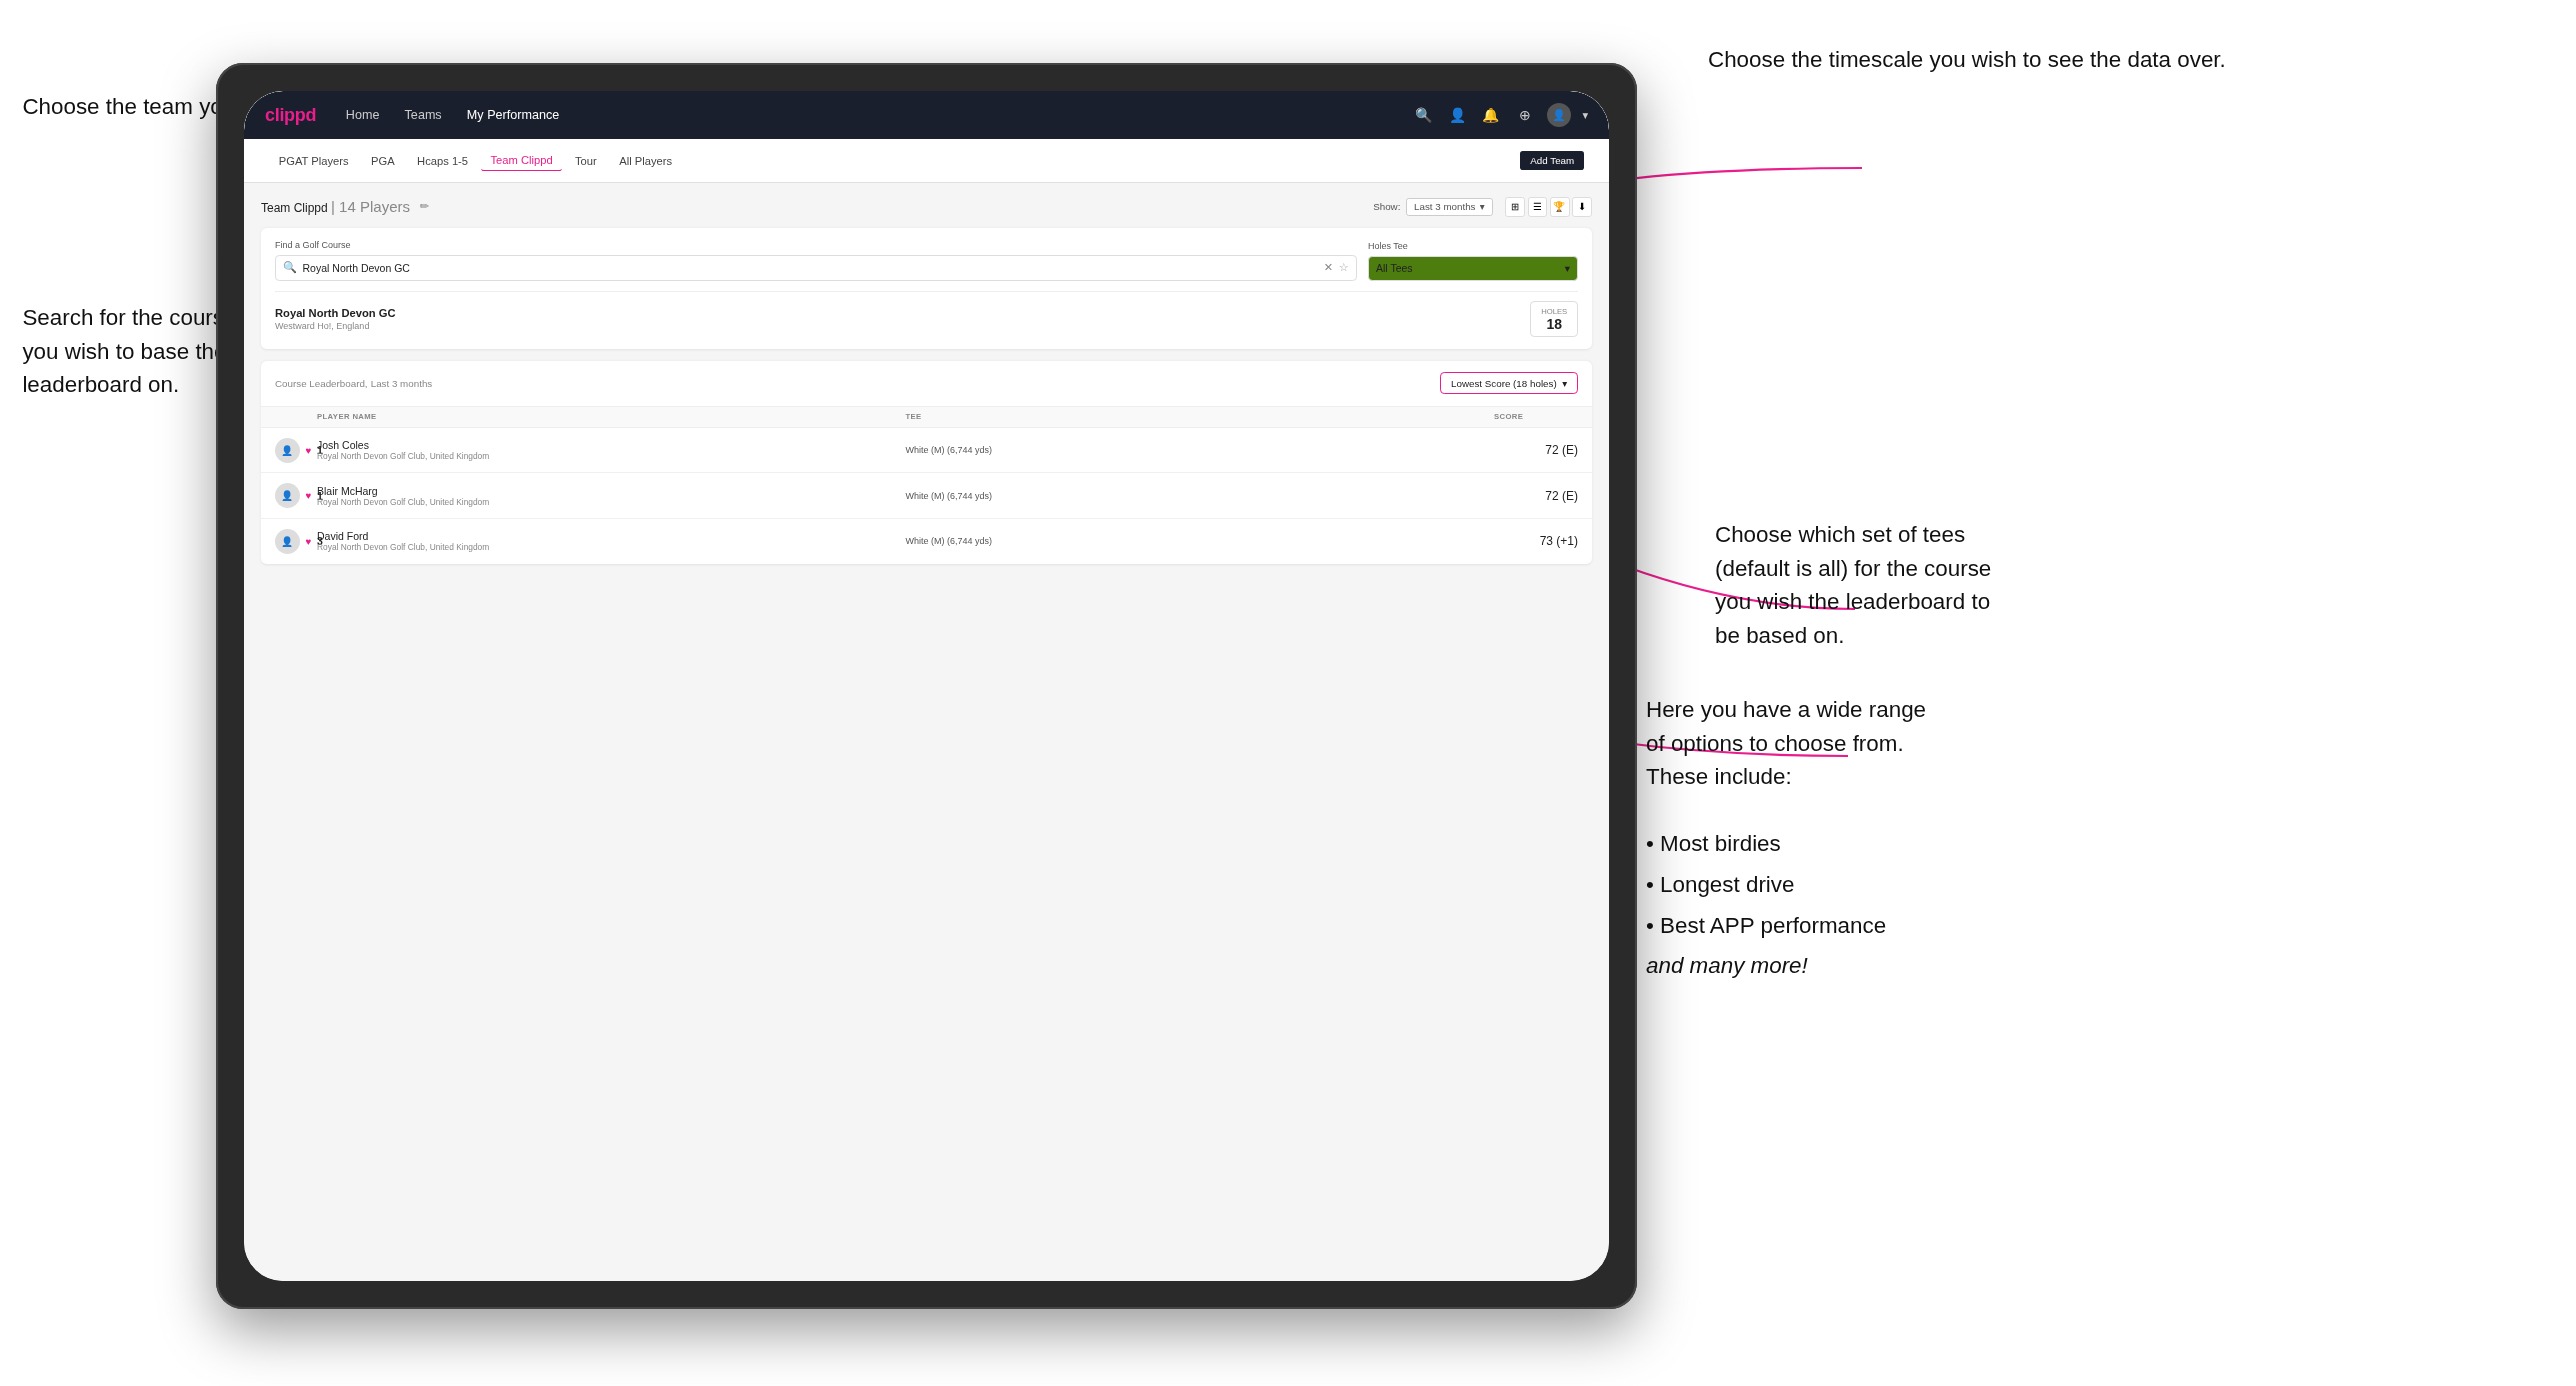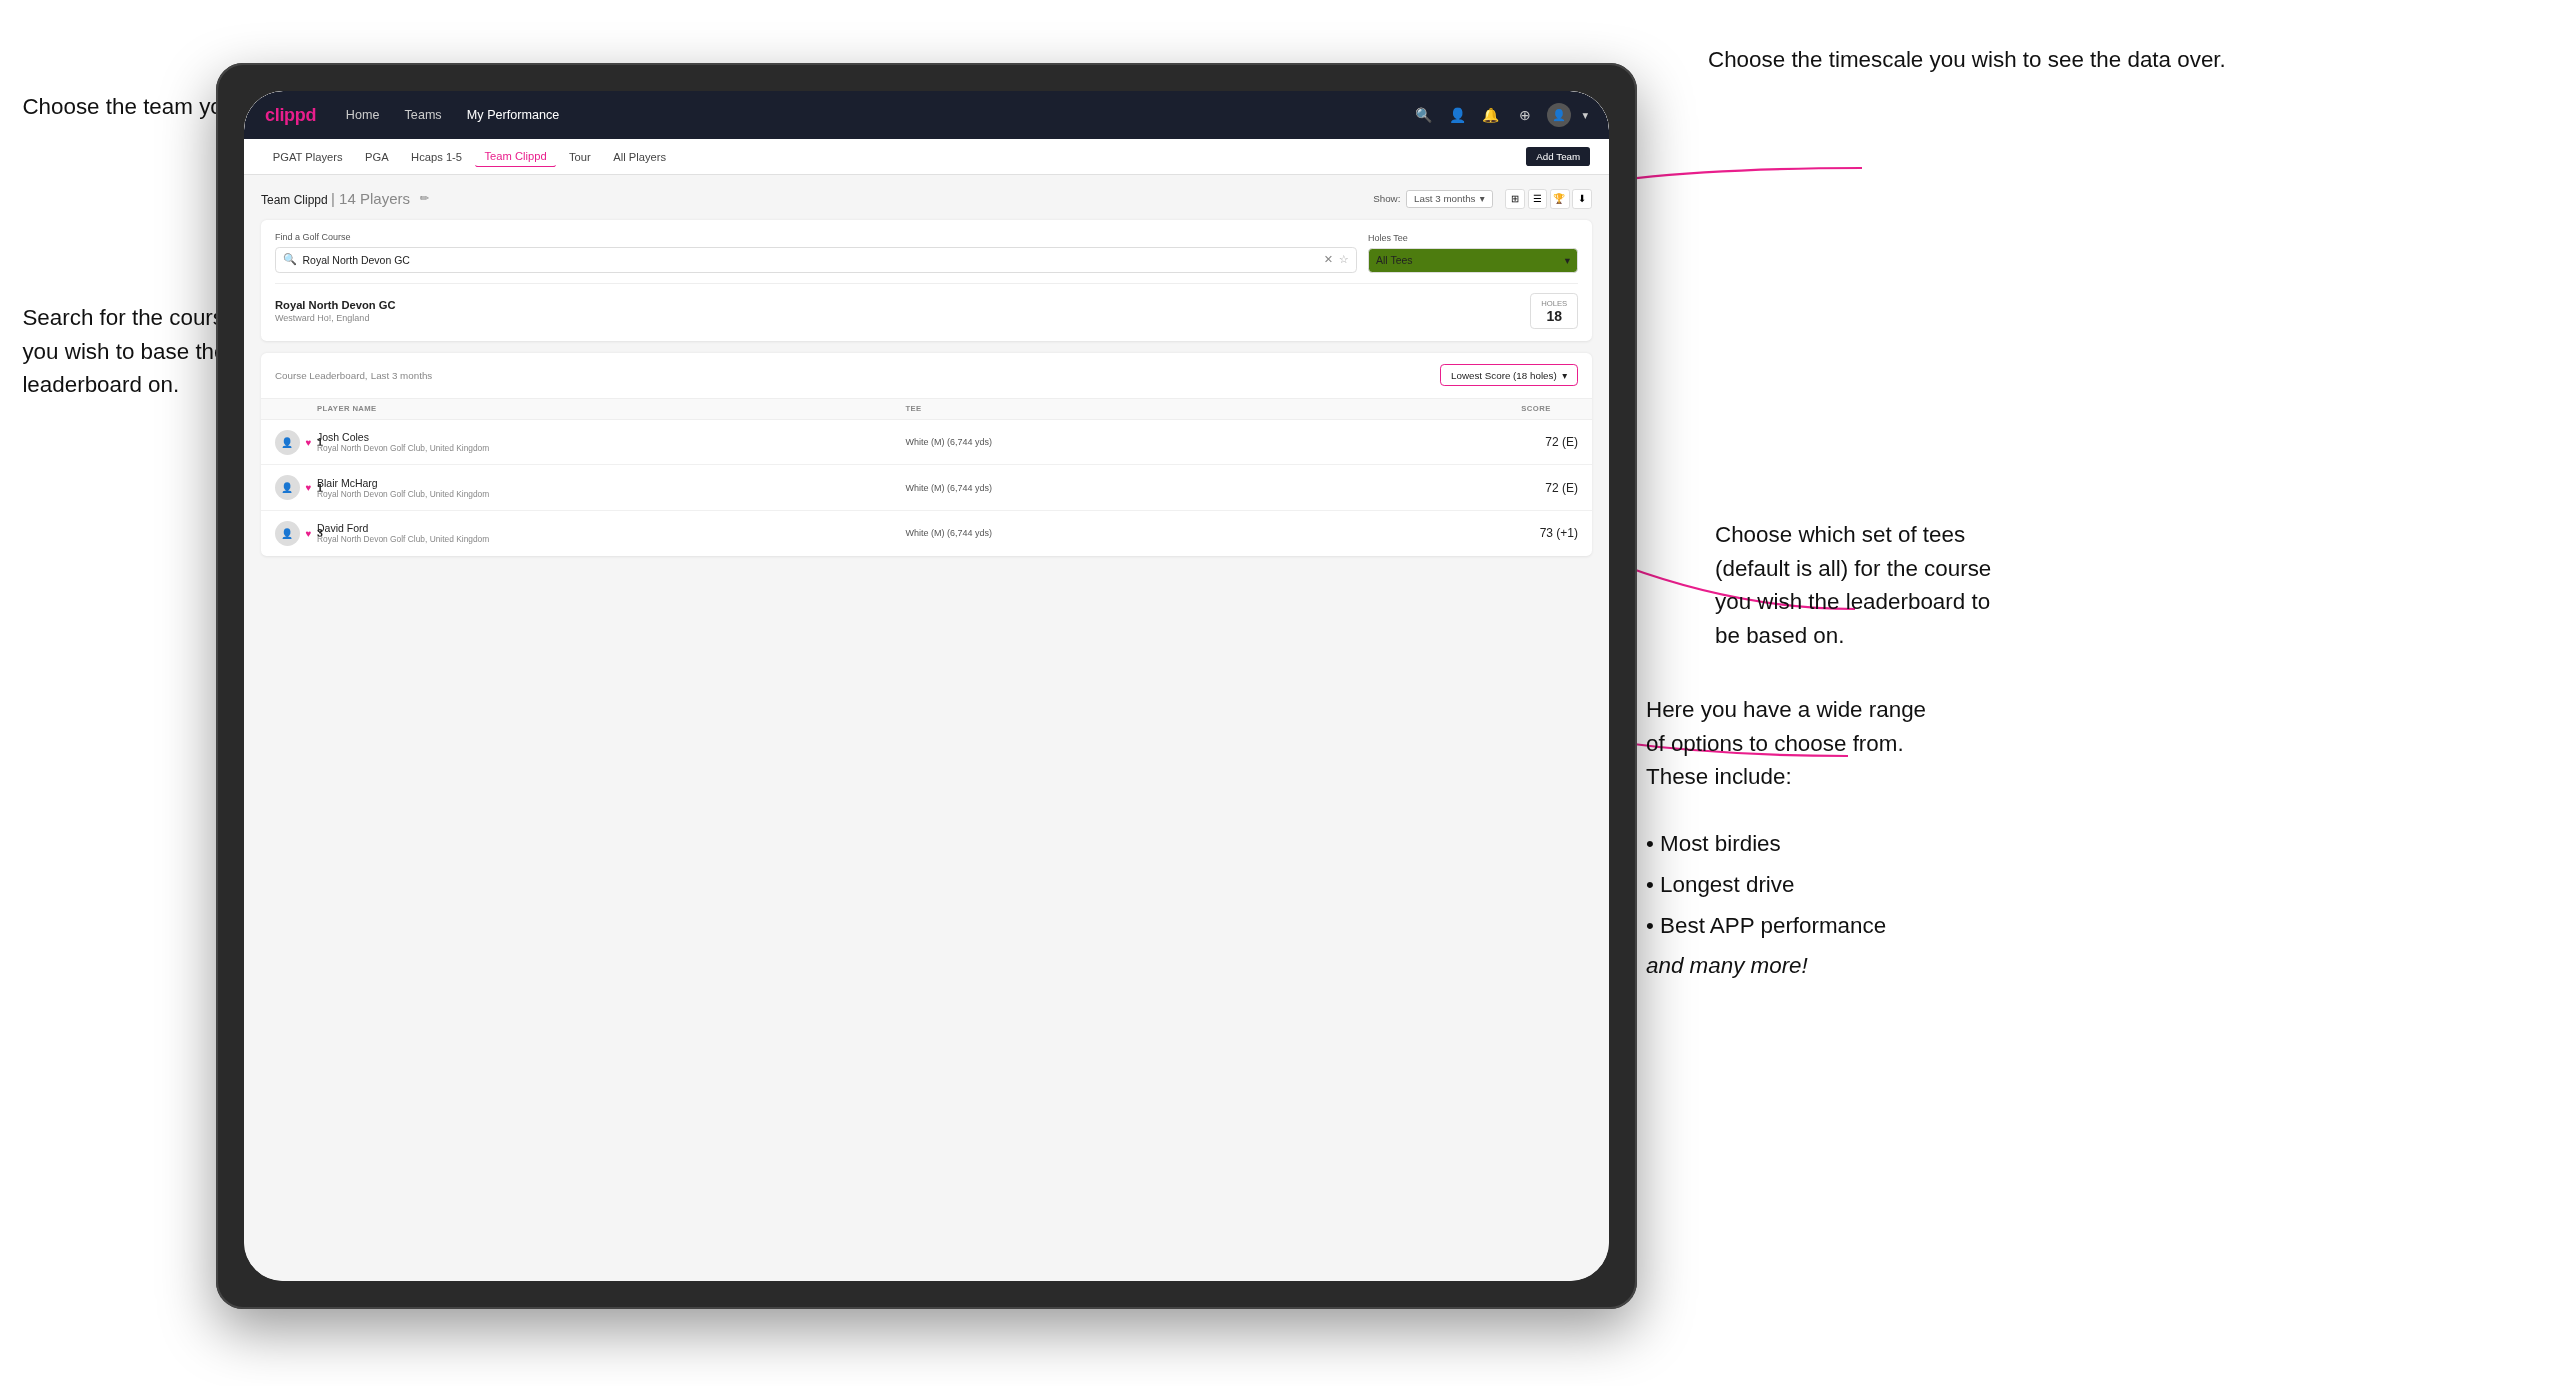--- a/index.html
+++ b/index.html
@@ -126,24 +126,24 @@
       display: flex;
       align-items: center;
       justify-content: center;
       color: white;
       font-size: 11.2px;
     }
 
     
     .sub-nav {
       background: #ffffff;
-      height: 36px;
-      display: flex;
-      align-items: center;
-      padding: 0 19px;
+      height: 44px;
+      display: flex;
+      align-items: center;
+      padding: 0 25px;
       gap: 2.8px;
       border-bottom: 0.7px solid #e0e0e0;
       flex-shrink: 0;
     }
 
     .sub-nav-item {
       padding: 4.2px 9.8px;
       font-size: 11.2px;
       color: #444;
       cursor: pointer;
@@ -403,21 +403,21 @@
 
     .col-header {
       font-size: 7.7px;
       color: #888;
       font-weight: 600;
       text-transform: uppercase;
       letter-spacing: 0.4px;
     }
 
     .col-header.right {
-      text-align: center;
+      text-align: left;
     }
 
     .player-row {
       display: grid;
       grid-template-columns: 42px 1fr 1fr 84px;
       padding: 9.8px 14px;
       border-bottom: 0.7px solid #f0f0f0;
       align-items: center;
     }
 

